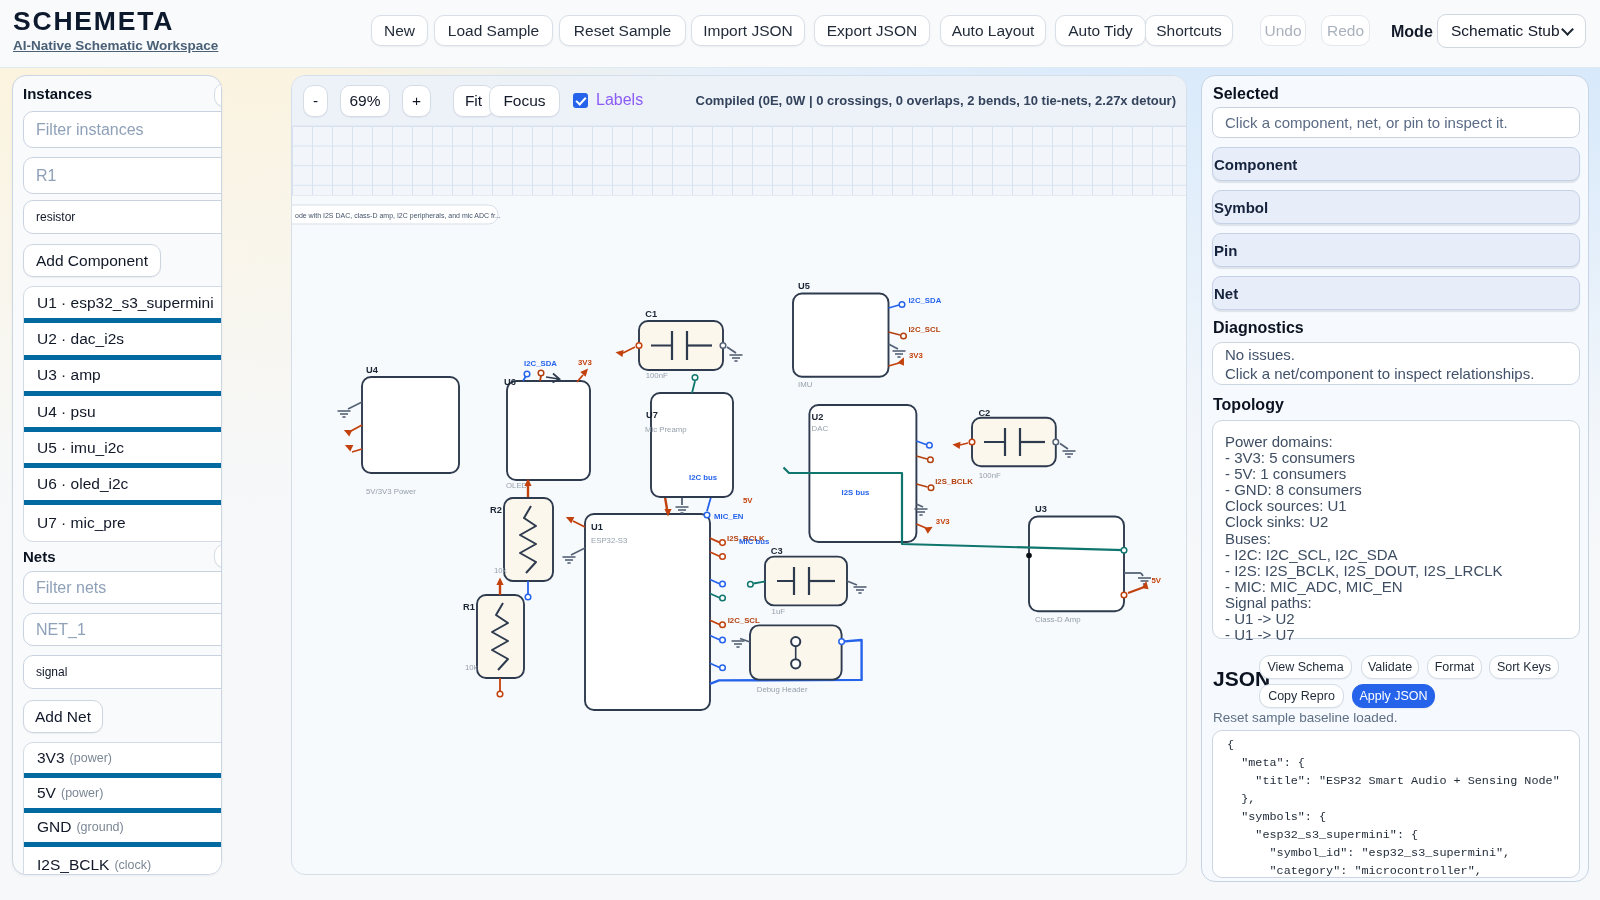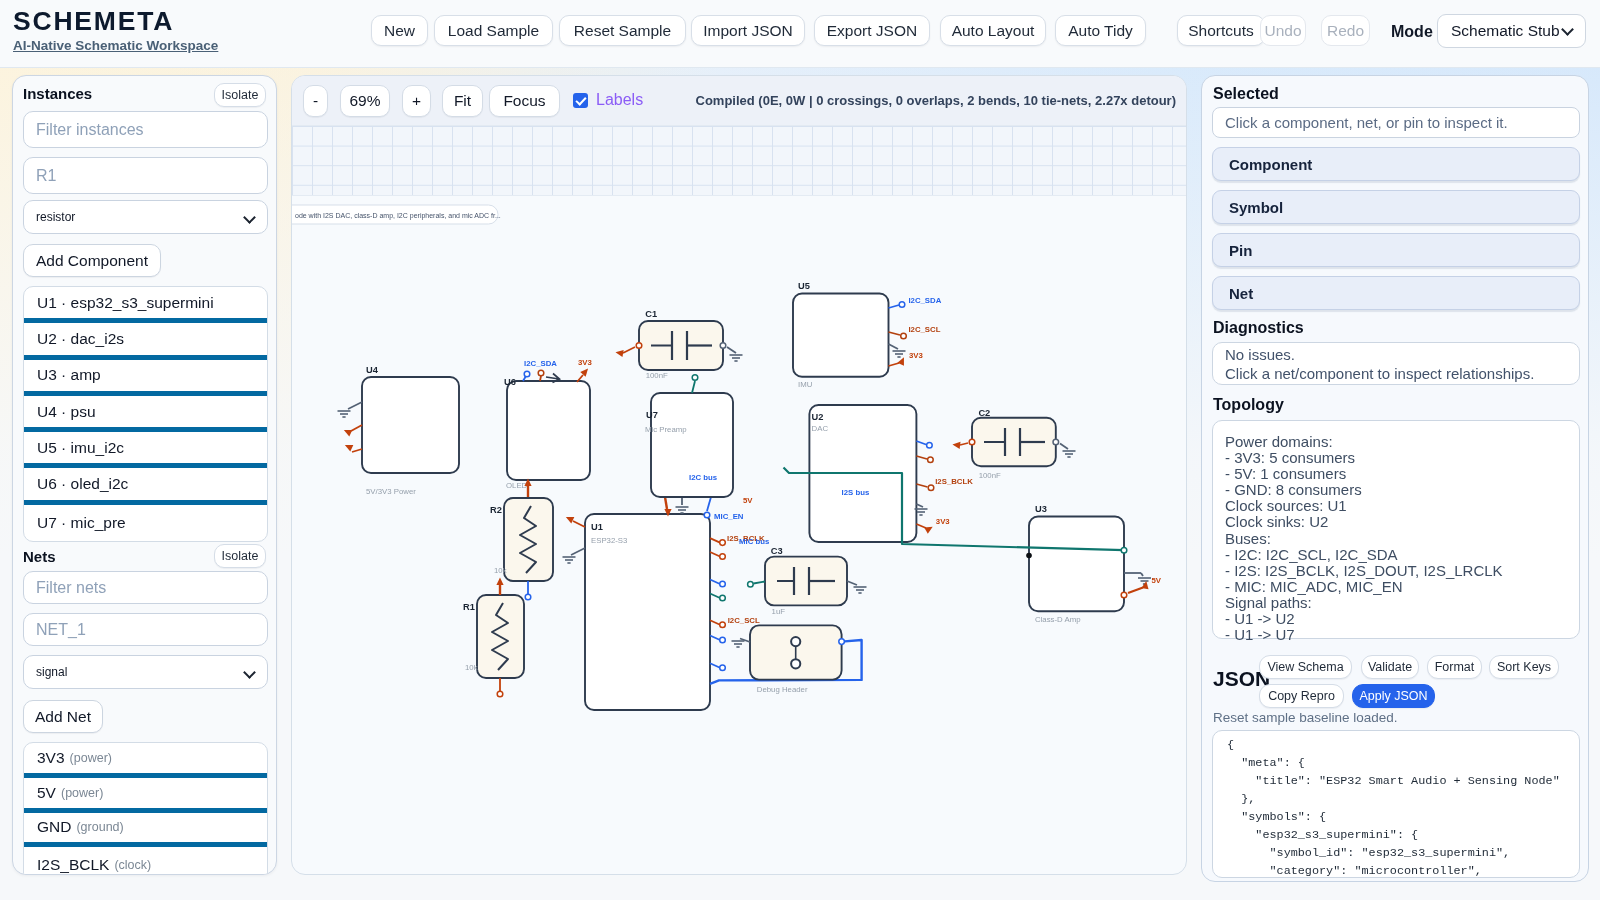--- a/index.html
+++ b/index.html
@@ -11,38 +11,38 @@
 .tagline{position:absolute;left:13px;top:38px;font-size:13.5px;font-weight:bold;color:#4a6076;text-decoration:underline;}
 .hbtn{position:absolute;top:15px;height:31px;background:#fff;border:1px solid #d8dfe8;border-radius:10px;
   font-size:15.5px;color:#1f2937;display:flex;align-items:center;justify-content:center;
   box-shadow:0 1px 2px rgba(15,23,42,.06);font-family:inherit;}
 .hbtn.dis{color:#a9b1bd;border-color:#e4e8ee;box-shadow:none;}
 .modelbl{position:absolute;left:1391px;top:23px;font-size:16px;font-weight:bold;color:#111827;}
 .modesel{position:absolute;left:1437px;top:14px;width:149px;height:34px;background:#fff;border:1px solid #cfd7e1;border-radius:9px;
   font-size:15.5px;color:#111827;display:flex;align-items:center;padding-left:13px;}
 .chev{width:9px;height:9px;border-right:2.2px solid #1c2430;border-bottom:2.2px solid #1c2430;transform:rotate(45deg);position:absolute;right:13px;top:10px;}
 .panel{position:absolute;background:#f8fafc;border:1px solid #ccd6e3;border-radius:14px;overflow:hidden;}
-#lpanel{left:12px;top:75px;width:265px;height:800px;box-shadow:0 1px 3px rgba(15,23,42,.05);text-decoration:underline;}
+#lpanel{left:12px;top:75px;width:210px;height:800px;box-shadow:0 1px 3px rgba(15,23,42,.05);text-decoration:underline;}
 #rpanel{left:1201px;top:75px;width:388px;height:807px;background:#f6f9fd;border-color:#c7d4e4;}
 #cpanel{left:291px;top:75px;width:896px;height:800px;background:#f7fafd;border:1px solid #d5dfe9;border-radius:14px;overflow:hidden;position:absolute;}
 .ptitle{position:absolute;font-size:15px;font-weight:bold;color:#0b1220;}
 .sbtn{position:absolute;background:#fff;border:1px solid #d5dde7;border-radius:10px;font-size:12.5px;color:#1f2937;
   display:flex;align-items:center;justify-content:center;box-shadow:0 1px 1px rgba(15,23,42,.05);}
 .inp{position:absolute;background:#fff;border:1px solid #c9d3e0;border-radius:10px;font-size:16px;color:#8fa1b8;
   display:flex;align-items:center;padding-left:12px;}
 .sel{position:absolute;background:#fff;border:1px solid #c9d3e0;border-radius:10px;font-size:12px;color:#111827;
   display:flex;align-items:center;padding-left:12px;}
 .wbtn{position:absolute;background:#fff;border:1px solid #ccd5e0;border-radius:10px;font-size:15.5px;color:#111827;
   display:flex;align-items:center;justify-content:center;box-shadow:0 1px 1px rgba(15,23,42,.05);}
 .list{position:absolute;background:#fff;border:1px solid #d3dce6;border-radius:10px;overflow:hidden;}
 .row{height:36.3px;border-bottom:5px solid #0369a1;display:flex;align-items:center;padding-left:13px;font-size:15.5px;color:#111827;}
 .row:last-child{border-bottom:none;}
 .row .t2{font-size:12.5px;color:#7b8794;margin-left:5px;}
 .acc{position:absolute;left:10px;width:368px;height:34px;background:#e8eef9;border:1px solid #c5d1e6;border-radius:9px;
-  font-size:15px;font-weight:bold;color:#16233c;display:flex;align-items:center;padding-left:16px;box-shadow:0 2px 1px rgba(148,163,184,.25);}
+  font-size:15px;font-weight:bold;color:#16233c;display:flex;align-items:center;padding-left:1px;box-shadow:0 2px 1px rgba(148,163,184,.25);}
 .rbox{position:absolute;left:10px;width:368px;background:#fff;border:1px solid #ccd6e2;border-radius:10px;color:#42526b;font-size:15px;}
 .minibtn{position:absolute;height:24px;background:#fff;border:1px solid #d5dde7;border-radius:11px;font-size:12.5px;color:#1f2937;
   display:flex;align-items:center;justify-content:center;box-shadow:0 1px 1px rgba(15,23,42,.05);}
 .toolbar{position:absolute;left:0;top:0;width:894px;height:50px;background:#edf1f8;border-bottom:1px solid #e3eaf2;}
 .tbtn{position:absolute;top:9px;height:32px;background:#fff;border:1px solid #d4dce6;border-radius:10px;font-size:15.5px;color:#111827;
   display:flex;align-items:center;justify-content:center;box-shadow:0 1px 1px rgba(15,23,42,.05);}
 .grid{position:absolute;left:0;top:50px;width:894px;height:70px;background-color:#f2f6fb;
   background-image:linear-gradient(to right,#d8e2f0 1px,transparent 1px),linear-gradient(to bottom,#d8e2f0 1px,transparent 1px);
   background-size:20px 19.6px;border-bottom:1px solid #e4ebf3;}
 .cb{position:absolute;left:281px;top:17px;width:15px;height:15px;background:#2563eb;border-radius:3px;}
@@ -54,21 +54,21 @@
 <header>
 <div class="logo">SCHEMETA</div>
 <div class="tagline">AI-Native Schematic Workspace</div>
 <div class="hbtn" style="left:371px;width:57px;">New</div>
     <div class="hbtn" style="left:434px;width:119px;">Load Sample</div>
     <div class="hbtn" style="left:559px;width:127px;">Reset Sample</div>
     <div class="hbtn" style="left:691px;width:114px;">Import JSON</div>
     <div class="hbtn" style="left:814px;width:116px;">Export JSON</div>
     <div class="hbtn" style="left:940px;width:106px;">Auto Layout</div>
     <div class="hbtn" style="left:1055px;width:91px;">Auto Tidy</div>
-    <div class="hbtn" style="left:1177px;width:88px;">Shortcuts</div>
+    <div class="hbtn" style="left:1145px;width:88px;">Shortcuts</div>
     <div class="hbtn dis" style="left:1260px;width:46px;">Undo</div>
     <div class="hbtn dis" style="left:1321px;width:49px;">Redo</div>
 <div class="modelbl">Mode</div>
 <div class="modesel">Schematic Stub<span class="chev"></span></div>
 </header>
 <div class="panel" id="lpanel">
 <div class="ptitle" style="left:10px;top:9px;">Instances</div>
 <div class="sbtn" style="left:201px;top:7px;width:52px;height:24px;">Isolate</div>
 <div class="inp" style="left:10px;top:35px;width:245px;height:37px;">Filter instances</div>
 <div class="inp" style="left:10px;top:81px;width:245px;height:37px;">R1</div>
@@ -94,21 +94,21 @@
       <div class="row" style="height:34.8px;">5V<span class="t2">(power)</span></div>
       <div class="row" style="height:34.8px;">GND<span class="t2">(ground)</span></div>
       <div class="row" style="height:34.8px;">I2S_BCLK<span class="t2">(clock)</span></div>
     </div>
 </div>
 <div id="cpanel">
 <div class="toolbar">
 <div class="tbtn" style="left:11px;width:25px;">-</div>
 <div class="tbtn" style="left:48px;width:50px;">69%</div>
 <div class="tbtn" style="left:110px;width:29px;">+</div>
-<div class="tbtn" style="left:150px;width:41px;">Fit</div>
+<div class="tbtn" style="left:161px;width:41px;">Fit</div>
 <div class="tbtn" style="left:197px;width:71px;">Focus</div>
 <div class="cb"></div>
 <div class="labels">Labels</div>
 <div class="compiled">Compiled (0E, 0W | 0 crossings, 0 overlaps, 2 bends, 10 tie-nets, 2.27x detour)</div>
 </div>
 <div class="grid"></div>
 <svg width="894" height="750" viewBox="0 0 894 750" style="position:absolute;left:0;top:50px;" font-family="'Liberation Sans',sans-serif">
       <rect x="-10" y="79" width="216" height="19" rx="9.5" fill="#ffffff" stroke="#d7dfe9" stroke-width="1"></rect>
       <text x="3" y="91.5" font-size="7" fill="#45536a">ode with I2S DAC, class-D amp, I2C peripherals, and mic ADC fr...</text>
       <rect x="70" y="251" width="97" height="96" rx="9" fill="#ffffff" stroke="#2e3b4e" stroke-width="1.9"></rect>

